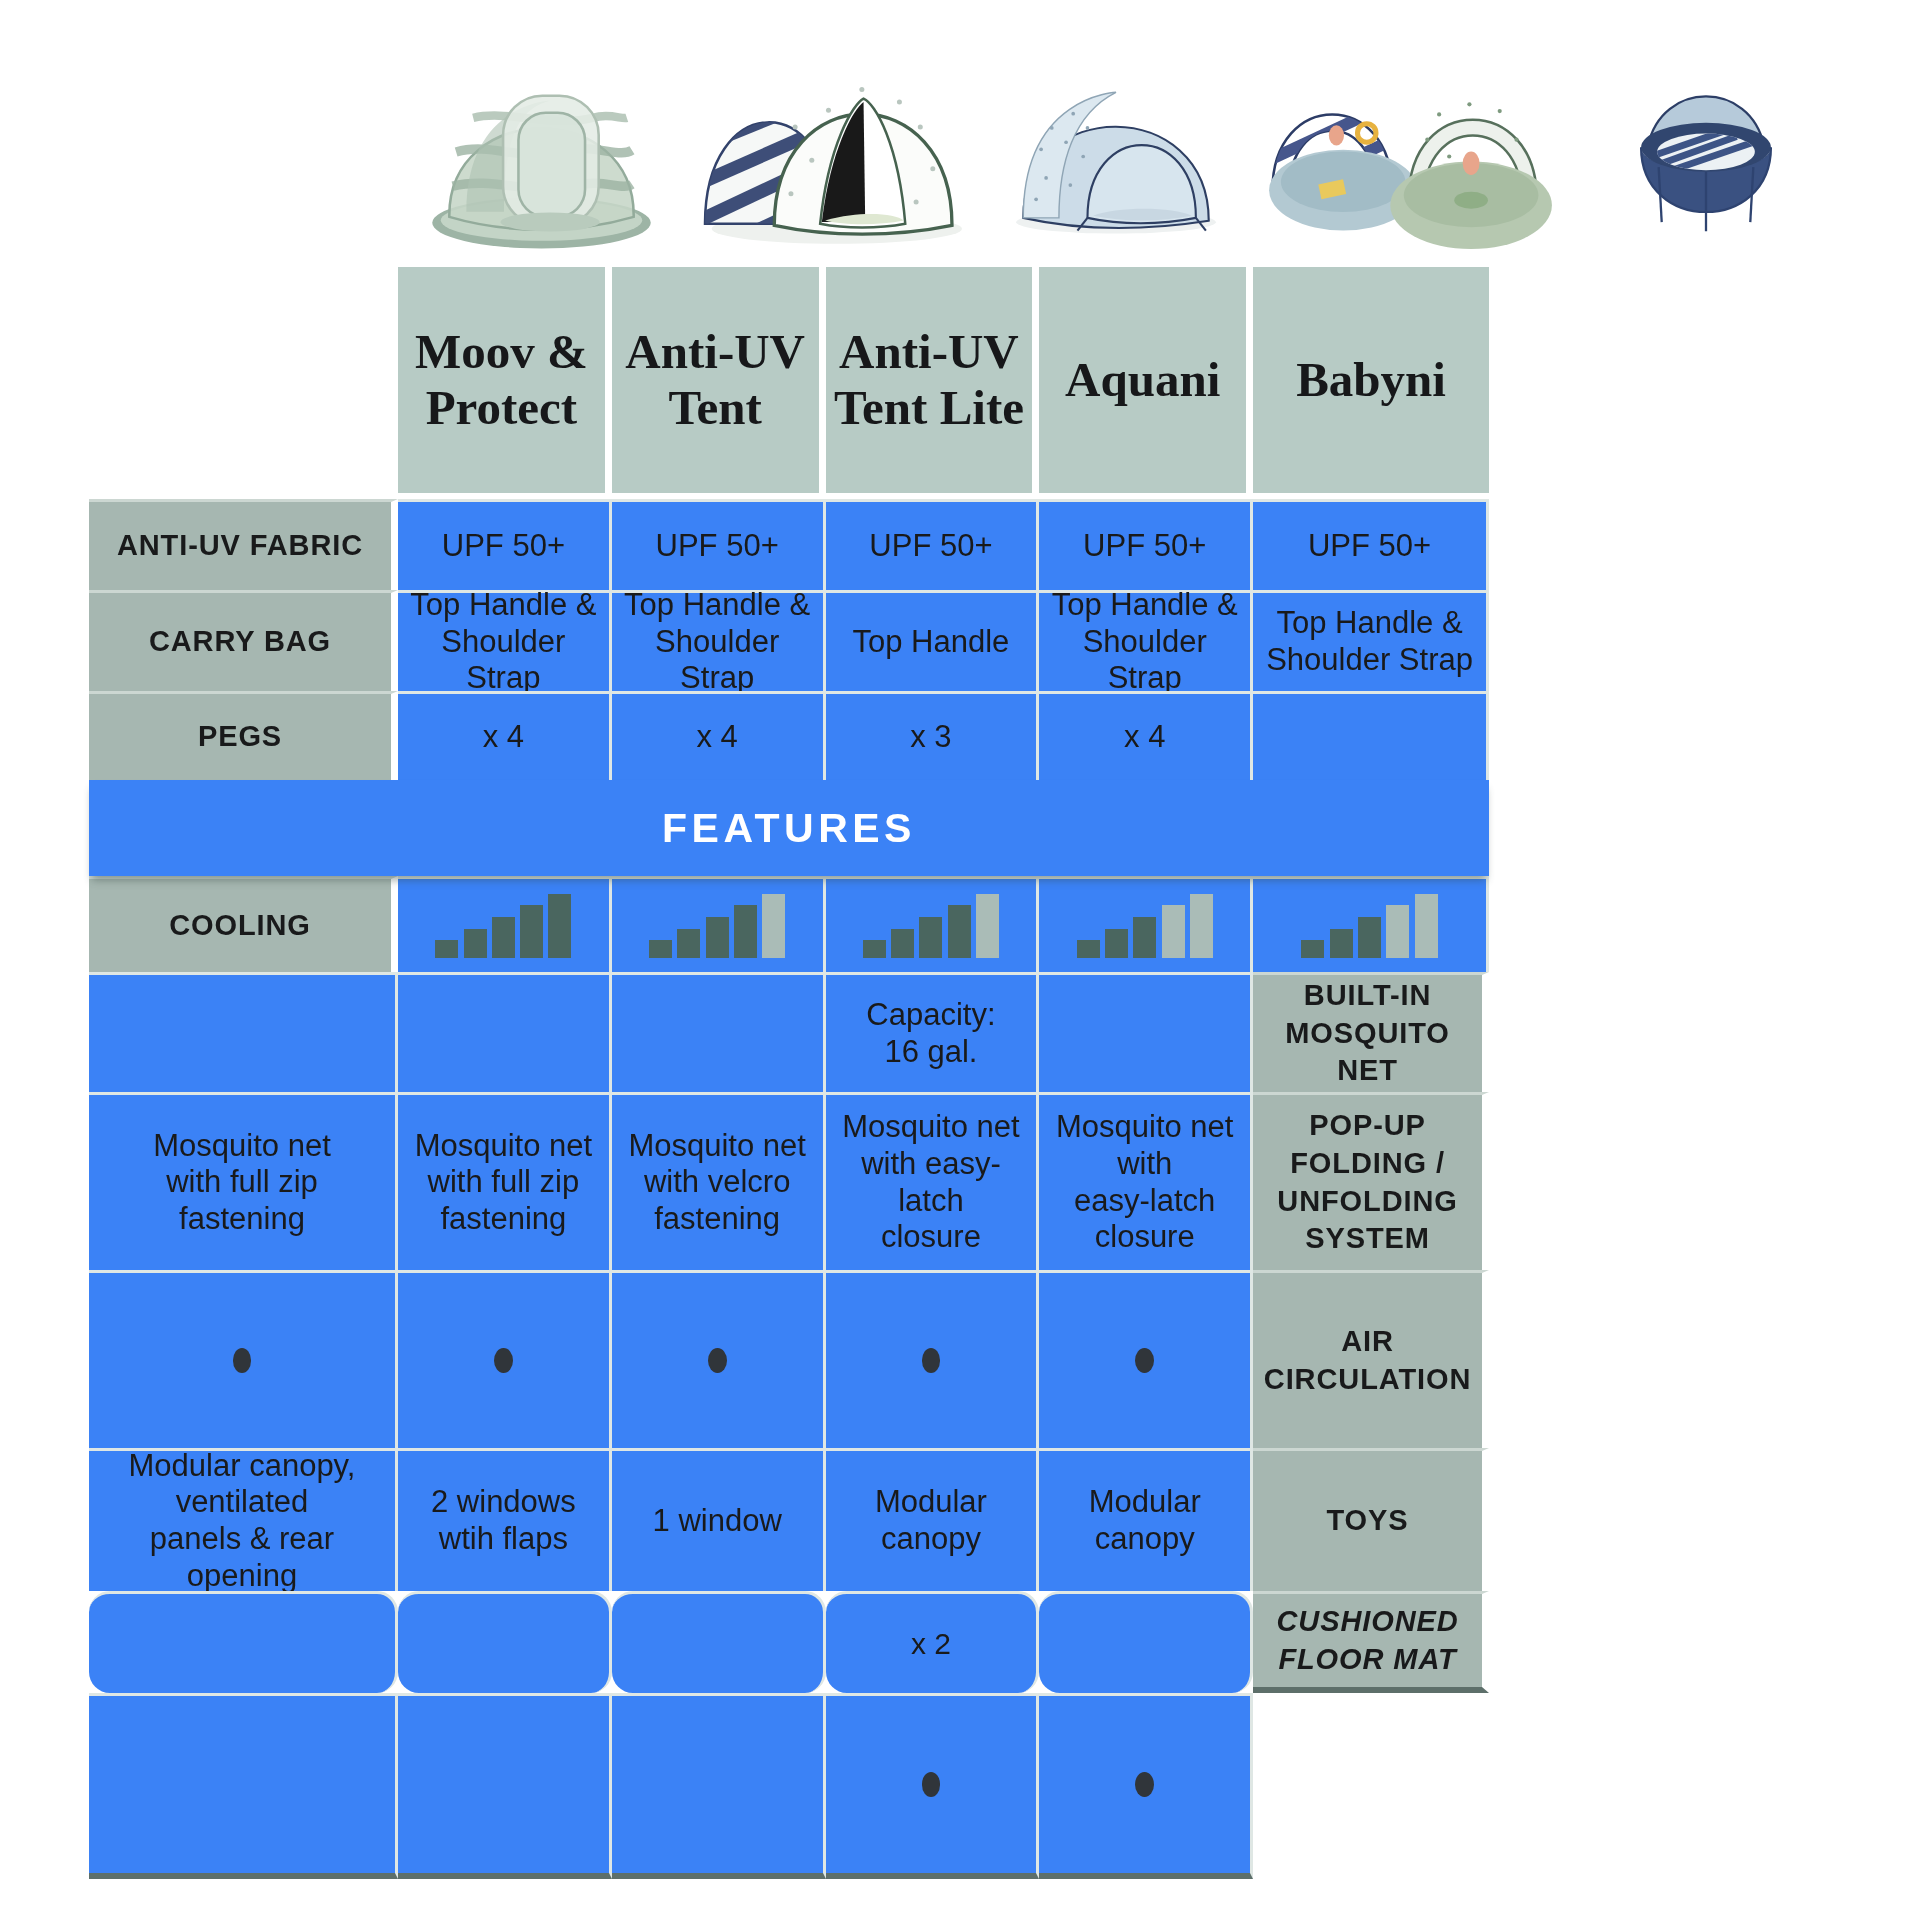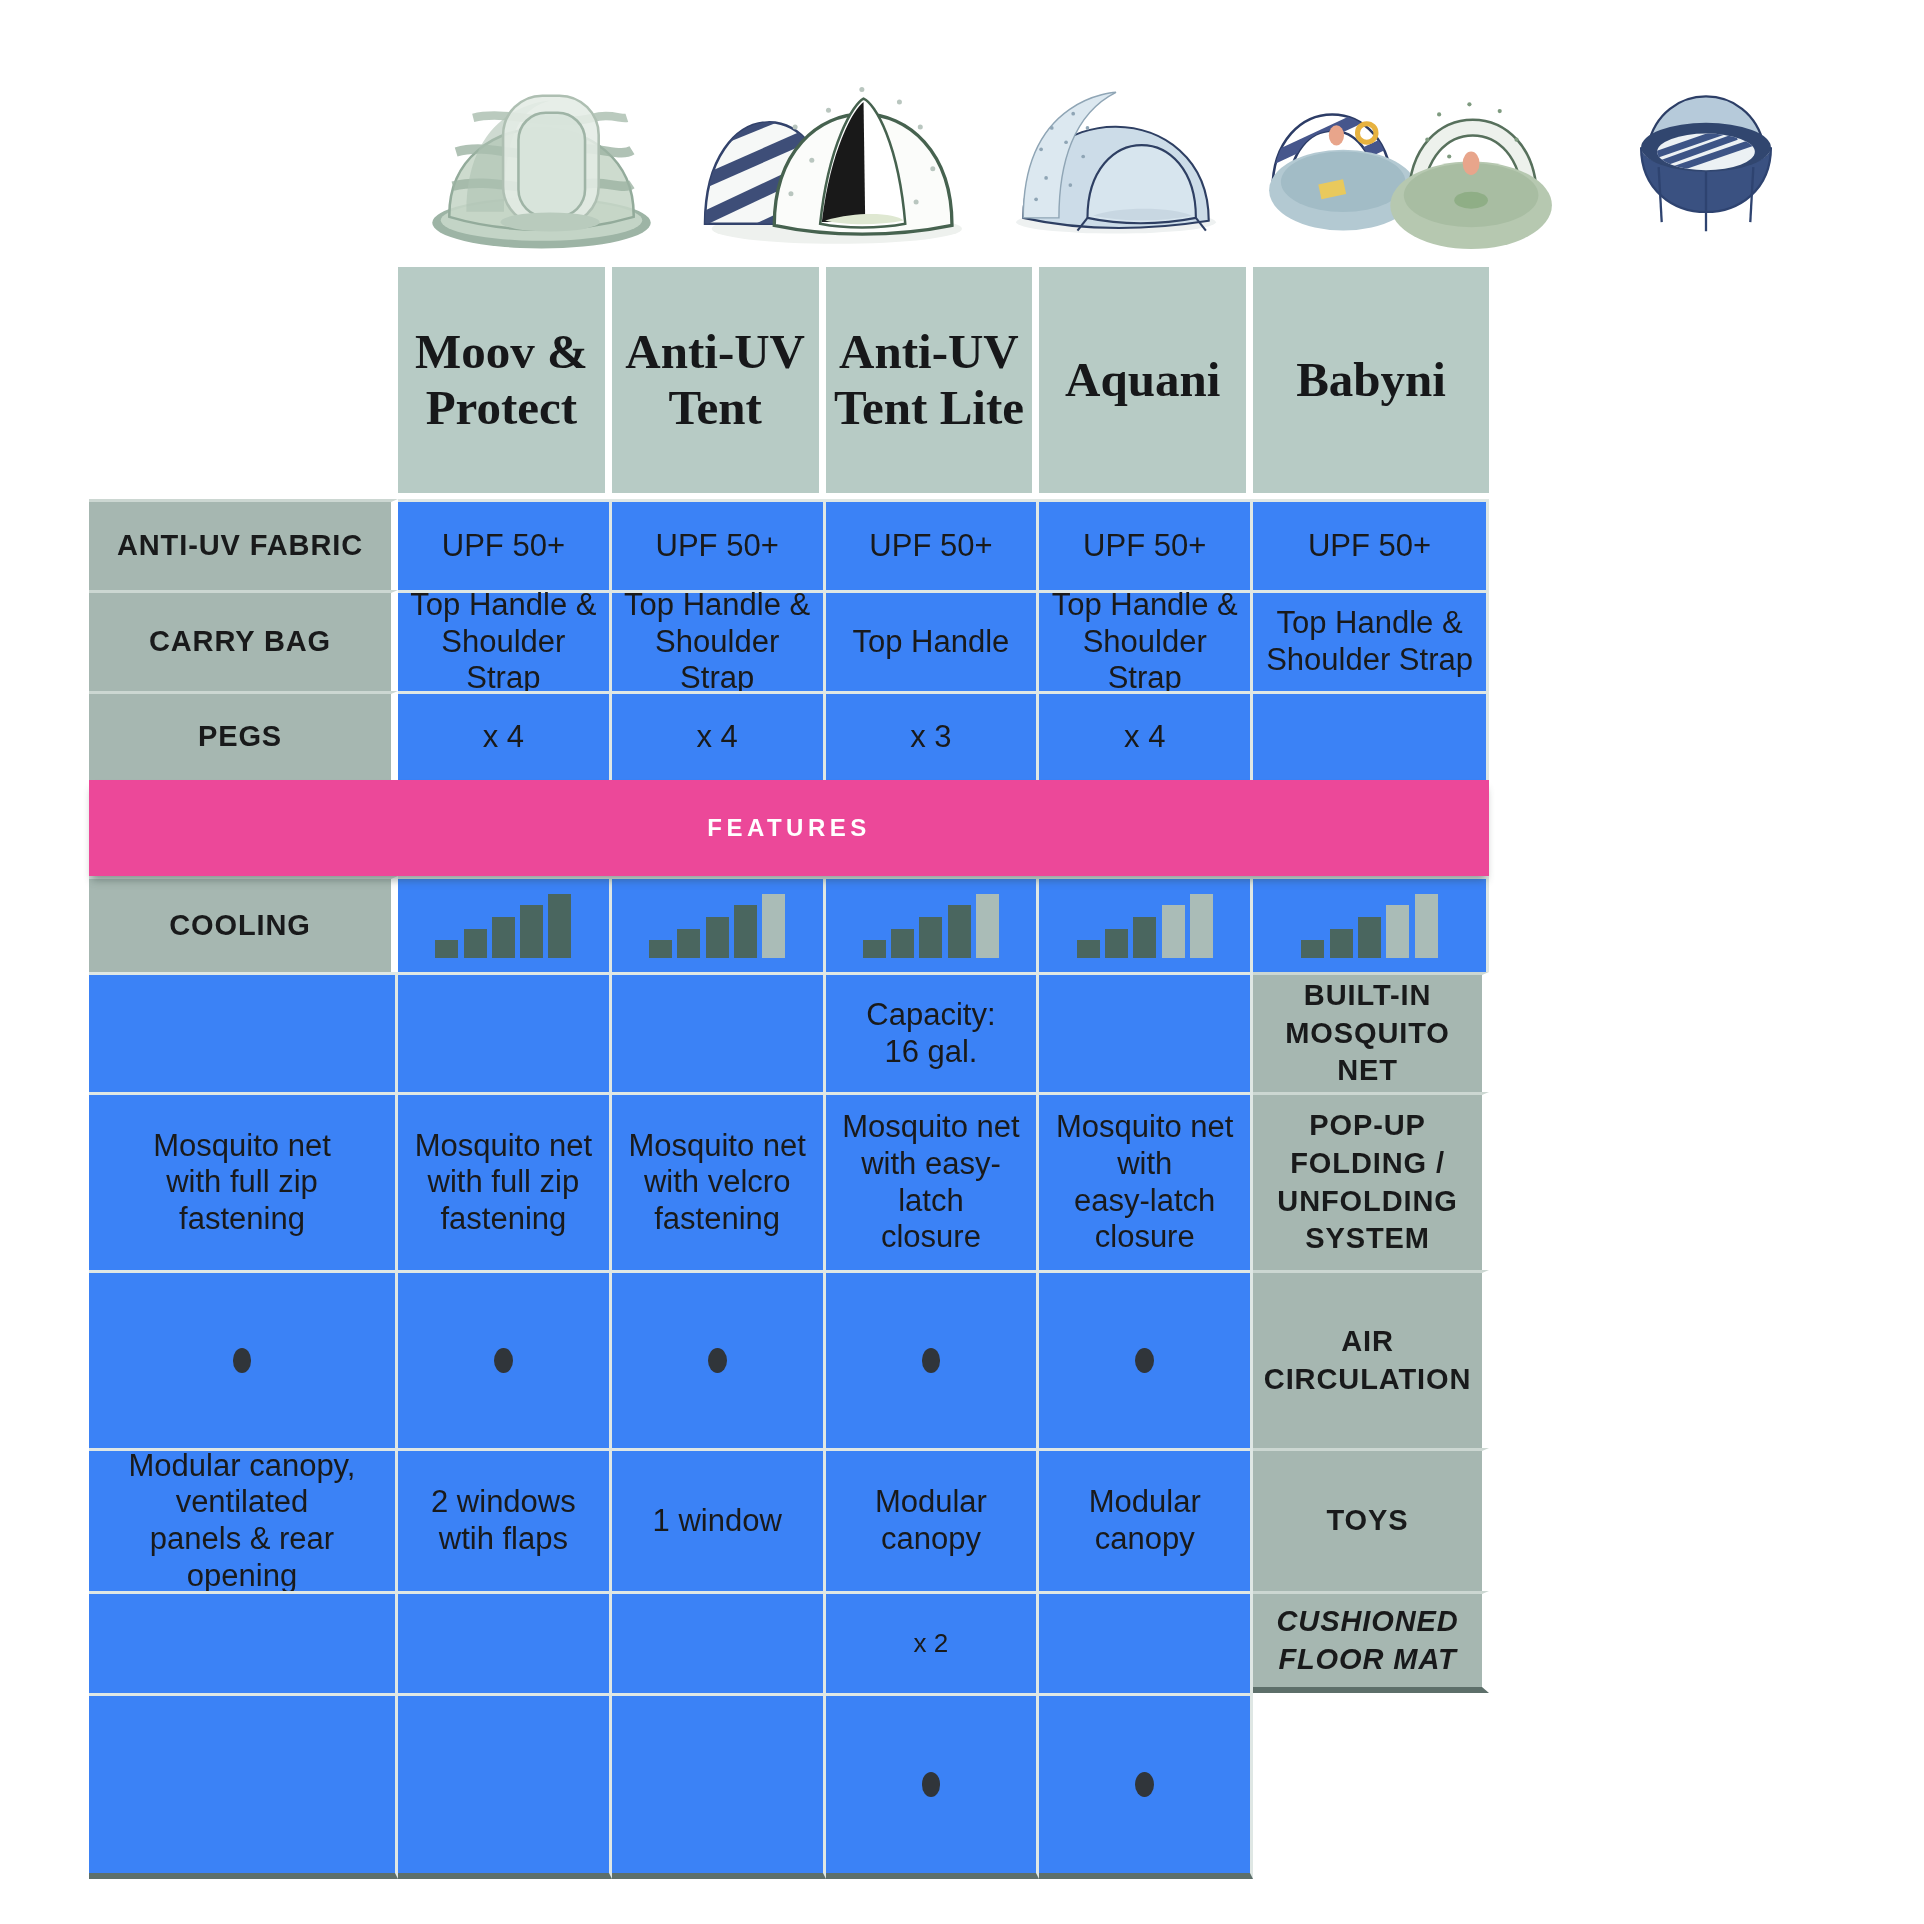--- a/index.html
+++ b/index.html
@@ -20,37 +20,37 @@
   .corner{background:#ffffff;}
   .prodname{background:#b7cbc5;border-right:7.1px solid #ffffff;border-bottom:6.2px solid #ffffff;
     display:flex;align-items:center;justify-content:center;text-align:center;
     font-family:"Liberation Serif","DejaVu Serif",serif;font-weight:700;font-size:49px;line-height:1.14;
     color:#17181a;white-space:pre-line;box-sizing:border-box;}
   .prodname.last{border-right:none;}
   .rowlabel{background:#a6b7b1;border-top:3.6px solid #ccd7d2;border-right:7.1px solid #ffffff;
     display:flex;align-items:center;justify-content:center;text-align:center;
     font-weight:700;font-size:29px;letter-spacing:0.9px;line-height:1.3;white-space:pre-line;
     box-sizing:border-box;padding:5.3px 10.7px;}
-  .features-band{grid-column:1 / -1;background:#ec4899;color:#ffffff;
+  .features-band{grid-column:1 / -1;background:#3b82f6;color:#ffffff;
     display:flex;align-items:center;justify-content:center;
-    font-weight:700;font-size:24px;letter-spacing:4.5px;
+    font-weight:700;font-size:41px;letter-spacing:4.5px;
     box-shadow:0 6.2px 8px -2.7px rgba(50,70,65,.45);position:relative;z-index:2;box-sizing:border-box;}
   .bottom{border-bottom:6.2px solid #5d6f6a;font-style:italic;}
   .bars{display:flex;align-items:flex-end;gap:5.3px;height:64px;}
   .bars .bar{width:23px;display:inline-block;}
   .bars .bar:nth-child(1){height:18px;}
   .bars .bar:nth-child(2){height:29px;}
   .bars .bar:nth-child(3){height:41px;}
   .bars .bar:nth-child(4){height:53px;}
   .bars .bar:nth-child(5){height:64px;}
   .bar.on{background:#4a665f;}
   .bar.off{background:#aabcb7;}
   .dot{width:18.7px;height:25px;border-radius:50%;background:#30353a;visibility:hidden;}
   .dot-cell.on .dot{visibility:visible;}
-  .small-x{font-size:26px;}
+  .small-x{font-size:30px;border-radius:21px;}
 </style>
 </head>
 <body>
 
 <div class="images-row">
   <div class="img-cell"></div>
 
   <div class="img-cell">
     <svg width="239" height="214" viewBox="0 0 280 240">
       <ellipse cx="140" cy="203" rx="128" ry="30" fill="#9db4a5"></ellipse>

